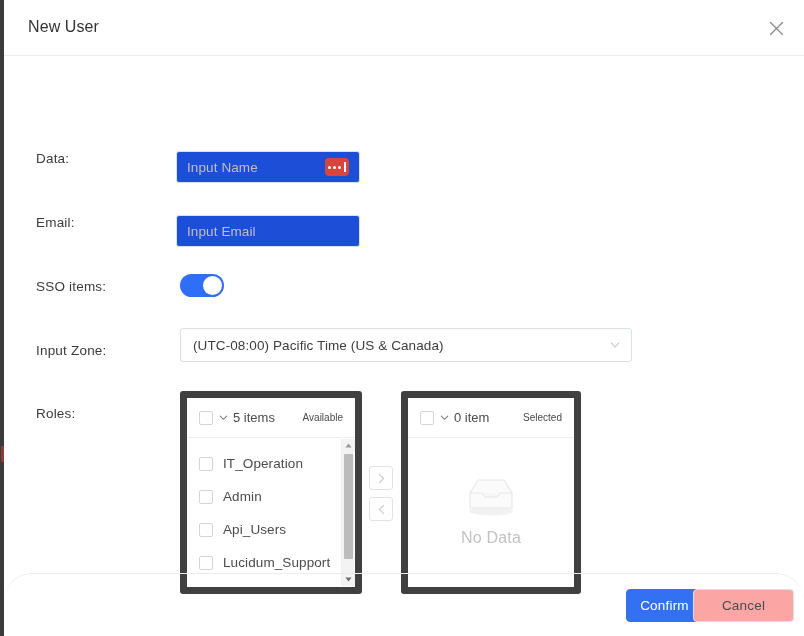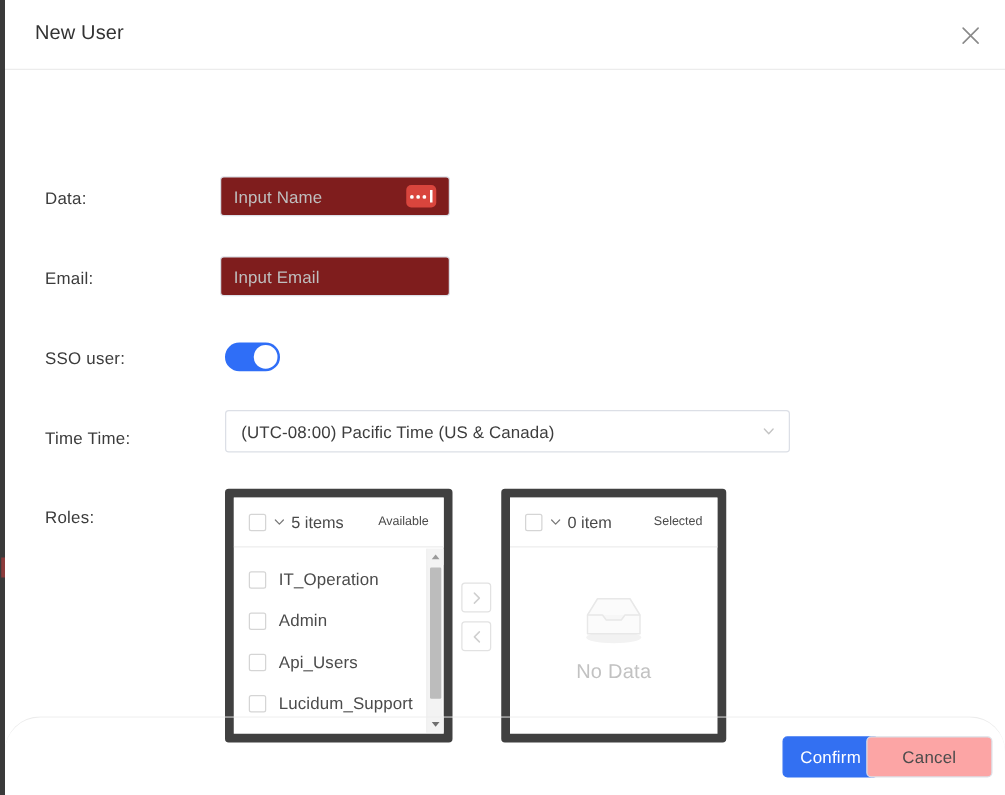--- a/index.html
+++ b/index.html
@@ -76,25 +76,26 @@
     color: #3b3b3b;
     letter-spacing: .2px;
     white-space: nowrap;
   }
 
   .text-input {
     position: absolute;
     height: 32px;
     border: 1px solid #dcdfe6;
     border-radius: 3px;
-    background: #7f1d1d;
+    background: #1d4ed8;
     display: flex;
     align-items: center;
     padding: 0 10px;
     cursor: text;
+    margin-top: 10px;
   }
   .text-input .ph {
     font-size: 13.5px;
     color: #bfbfbf;
     letter-spacing: .1px;
     flex: 1;
   }
 
   
   .pwd-badge {
@@ -350,26 +351,26 @@
             <span class="dot"></span>
             <span class="caret"></span>
         </span>
       </div>
 
       <div class="field-label" style="left:32px; top:159px;">Email:</div>
       <div class="text-input" style="left:172px; top:149px; width:184px;">
         <span class="ph">Input Email</span>
       </div>
 
-      <div class="field-label" style="left:32px; top:223px;">SSO user:</div>
+      <div class="field-label" style="left:32px; top:223px;">SSO items:</div>
       <div class="switch" style="left:176px; top:218px;">
         <span class="knob"></span>
       </div>
 
-      <div class="field-label" style="left:32px; top:287px;">Time Time:</div>
+      <div class="field-label" style="left:32px; top:287px;">Input Zone:</div>
       <div class="select" style="left:176px; top:272px; width:452px;">
         <span class="val">(UTC-08:00) Pacific Time (US &amp; Canada)</span>
         <span class="chev">
           <svg width="12" height="12" viewBox="0 0 12 12" aria-hidden="true">
             <path d="M2.5 4.2 L6 8 L9.5 4.2" stroke="currentColor" stroke-width="1.1" fill="none" stroke-linecap="round" stroke-linejoin="round"></path>
           </svg>
         </span>
       </div>
 
       <div class="field-label" style="left:32px; top:350px;">Roles:</div>

